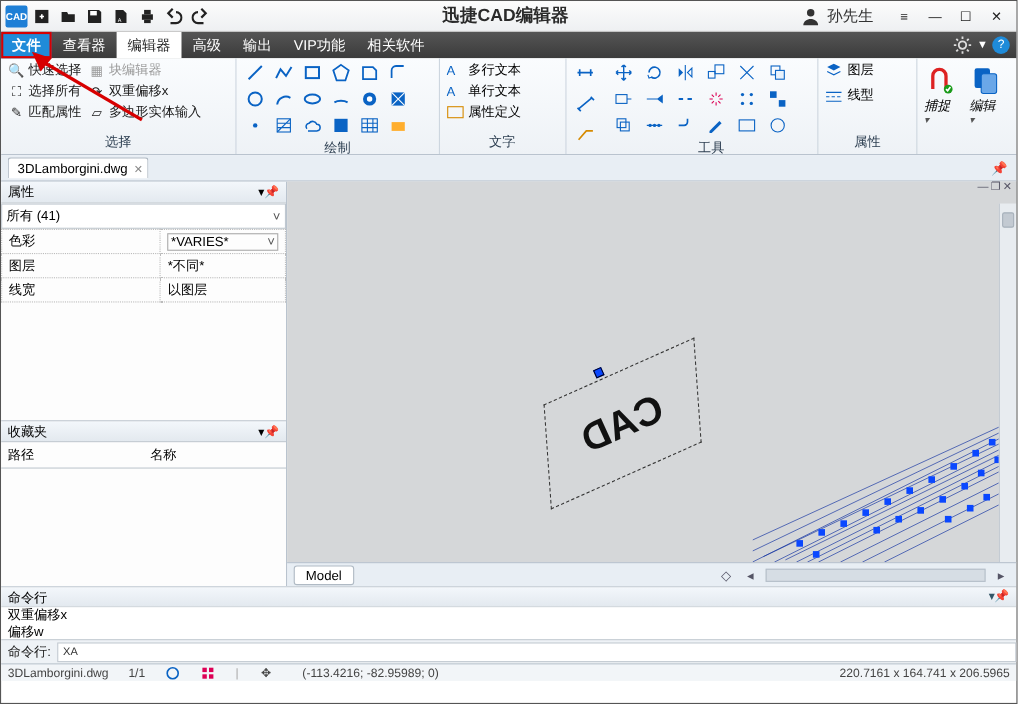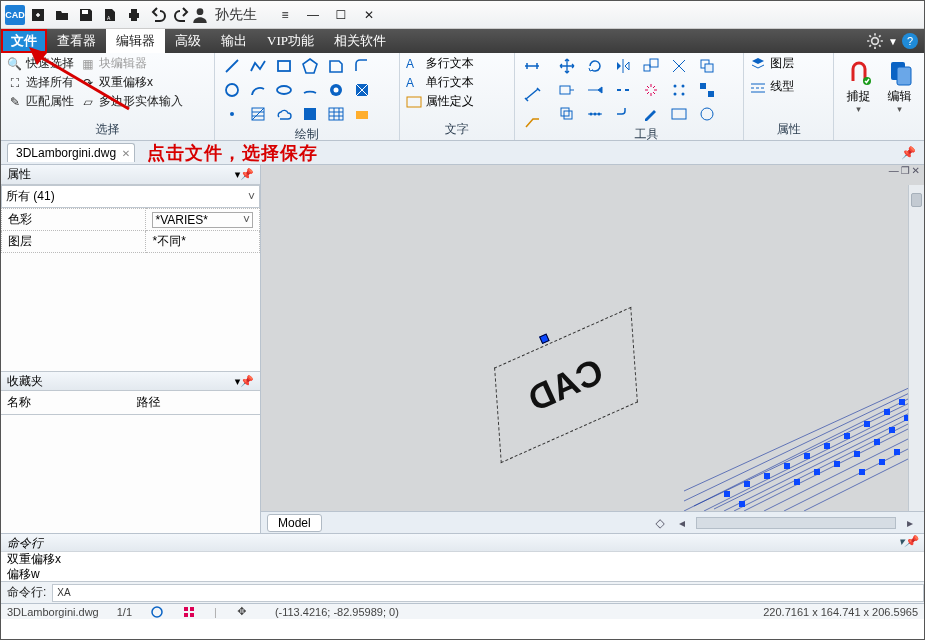--- a/index.html
+++ b/index.html
@@ -12,21 +12,21 @@
   .qat-btn { width: 18px; height: 18px; display: flex; align-items: center; justify-content: center; color: #222; cursor: pointer; }
   .qat-btn svg { width: 16px; height: 16px; }
   .app-title { flex: 1; text-align: center; font-size: 16px; font-weight: bold; color: #2a2a2a; }
   .user-area { display: flex; align-items: center; gap: 6px; font-size: 14px; color: #333; margin-right: 20px; }
   .user-avatar { width: 18px; height: 18px; }
   .win-btns { display: flex; gap: 12px; margin-right: 6px; color: #222; }
   .win-btn { width: 16px; height: 16px; cursor: pointer; display: flex; align-items: center; justify-content: center; }
 
   
   .menurow { height: 24px; background: linear-gradient(#555,#3b3b3b); display: flex; align-items: stretch; }
-  .menu-item { padding: 0 10px; font-size: 13px; color: #fff; display: flex; align-items: center; cursor: pointer; font-family: Liberation Serif, serif; }
+  .menu-item { padding: 0 10px; font-size: 13px; color: #fff; display: flex; align-items: center; cursor: pointer; }
   .menu-item.active-file { background: #1f8bd9; outline: 2px solid #d70000; outline-offset: -2px; font-weight: bold; }
   .menu-item.current-tab { background: #fff; color: #222; }
   .menurow-right { margin-left: auto; display: flex; align-items: center; gap: 4px; padding-right: 6px; }
   .gear { width: 18px; height: 18px; }
   .dropdown-caret { color: #fff; font-size: 10px; }
   .help-q { width: 16px; height: 16px; background: #1f8bd9; color: #fff; border-radius: 8px; display: flex; align-items: center; justify-content: center; font-size: 11px; }
 
   
   .ribbon { height: 88px; background: linear-gradient(#fafcfe,#eef2f6); border-bottom: 1px solid #b9c3ce; display: flex; }
   .ribbon-group { border-right: 1px solid #cdd6df; display: flex; flex-direction: column; padding: 2px 6px 0 6px; }
@@ -35,21 +35,21 @@
   .ribbon-row { display: flex; align-items: center; gap: 6px; white-space: nowrap; }
   .rb-item { display: flex; align-items: center; gap: 3px; font-size: 12px; color: #1a1a1a; cursor: pointer; }
   .rb-item.disabled { color: #9a9a9a; }
   .rb-ico { width: 16px; height: 16px; display: inline-flex; align-items: center; justify-content: center; }
   .ico-grid { display: grid; grid-template-columns: repeat(6, 22px); grid-auto-rows: 22px; gap: 2px 4px; }
   .ico-cell { width: 22px; height: 22px; display: flex; align-items: center; justify-content: center; cursor: pointer; }
   .ico-cell svg { width: 18px; height: 18px; }
   .txtblk-col { display: flex; flex-direction: column; gap: 2px; }
   .txtblk { display: flex; align-items: center; gap: 4px; font-size: 12px; cursor: pointer; }
   .txtblk .ico { width: 16px; height: 16px; }
-  .bigbtn { width: 38px; display: flex; flex-direction: column; align-items: center; gap: 1px; cursor: pointer; font-size: 12px; }
+  .bigbtn { width: 38px; display: flex; flex-direction: column; align-items: flex-start; gap: 1px; cursor: pointer; font-size: 12px; font-style: italic; }
   .bigbtn svg { width: 28px; height: 28px; }
   .bigbtn .caret { font-size: 9px; color: #555; margin-top: -2px; }
 
   
   .doctabs { height: 24px; background: #e8eef4; border-bottom: 1px solid #b9c3ce; display: flex; align-items: center; padding-left: 6px; gap: 12px; position: relative; }
   .doctab { background: #fff; border: 1px solid #b0bac4; border-bottom: none; border-radius: 3px 3px 0 0; padding: 2px 18px 2px 8px; font-size: 12px; position: relative; }
   .doctab-close { position: absolute; right: 4px; top: 4px; font-size: 10px; color: #888; cursor: pointer; }
   .annotation { color: #d70000; font-size: 18px; font-weight: bold; letter-spacing: 1px; }
   .doctabs .pin { margin-left: auto; margin-right: 8px; color: #356; cursor: pointer; }
 
@@ -83,21 +83,21 @@
   .vscroll { position: absolute; right: 0; top: 10px; bottom: 0; width: 16px; background: #e8ecf0; border-left: 1px solid #c0c8d0; }
   .vscroll .thumb { position: absolute; top: 8px; left: 2px; right: 2px; height: 14px; background: #c3cad2; border: 1px solid #a6b0ba; border-radius: 2px; }
 
   .canvas-footer { height: 22px; background: #e8eef4; border-top: 1px solid #b9c3ce; display: flex; align-items: center; padding: 0 6px; gap: 6px; }
   .model-tab { background: #fff; border: 1px solid #b0bac4; border-radius: 3px; padding: 1px 10px; font-size: 12px; }
   .hf-spacer { flex: 1; }
   .hf-scroll { width: 16px; text-align: center; color: #556; cursor: pointer; }
 
   
   .cmdhist { height: 48px; border-top: 1px solid #b9c3ce; background: #fff; overflow: hidden; position: relative; }
-  .cmdhist-header { height: 18px; padding: 1px 6px; font-size: 12px; background: linear-gradient(#f3f7fb,#e3e9ef); border-bottom: 1px solid #d0d6dc; display: flex; font-style: italic; }
+  .cmdhist-header { height: 18px; padding: 1px 6px; font-size: 12px; background: linear-gradient(#f3f7fb,#e3e9ef); border-bottom: 1px solid #d0d6dc; display: flex; }
   .cmdhist-header .pin { margin-left: auto; color: #356; cursor: pointer; font-size: 11px; }
   .cmdhist-body { padding: 0 6px; font-size: 12px; line-height: 15px; }
   .cmdline-row { height: 22px; background: #eef2f6; border-top: 1px solid #c0c8d0; display: flex; align-items: center; font-size: 12px; }
   .cmdline-label { padding: 0 6px; color: #222; }
   .cmdline-input { flex: 1; border: 1px solid #c0c8d0; background: #fff; height: 18px; padding: 0 4px; font-size: 10px; color: #333; }
 
   
   .statusbar { height: 16px; background: #f2f5f8; border-top: 1px solid #b9c3ce; display: flex; align-items: center; font-size: 11px; color: #444; padding: 0 6px; gap: 18px; }
   .statusbar .st-sep { color: #aaa; }
   .coords { margin-left: 8px; }
@@ -149,20 +149,21 @@
           <path d="M7 1 3 5l4 4" fill="none" stroke="#222" stroke-width="2"></path>
         </svg>
       </span>
     <span class="qat-btn">
         <svg viewBox="0 0 16 16">
           <path d="M6 4a5 5 0 0 0 0 10h5" fill="none" stroke="#222" stroke-width="2"></path>
           <path d="M9 1l4 4-4 4" fill="none" stroke="#222" stroke-width="2"></path>
         </svg>
       </span>
   </div>
+  <div class="app-title">迅捷CAD编辑器</div>
   <div class="user-area">
     <svg class="user-avatar" viewBox="0 0 16 16">
         <circle cx="8" cy="5" r="3" fill="#333"></circle>
         <path d="M2 15c0-3 3-5 6-5s6 2 6 5" fill="#333"></path>
       </svg>
     <span>孙先生</span>
   </div>
   <div class="win-btns">
     <span class="win-btn">≡</span>
     <span class="win-btn">—</span>
@@ -528,21 +529,20 @@
       <span class="caret">▾</span>
     </div>
   </div>
 </div>
 
 <div class="doctabs">
   <div class="doctab">
     <span>3DLamborgini.dwg</span>
     <span class="doctab-close">✕</span>
   </div>
-  <span class="annotation">点击文件，选择保存</span>
   <span class="pin">📌</span>
 </div>
 
 <div class="workarea">
 
   <div class="leftpane">
     <div class="pane-header">
       <span>属性</span>
       <span class="pin">▾📌</span>
     </div>
@@ -558,30 +558,34 @@
               <div class="prop-val-select">
                 <span>*VARIES*</span>
                 <span class="caret">˅</span>
               </div>
             </td>
       </tr>
       <tr>
         <td>图层</td>
         <td>*不同*</td>
       </tr>
+      <tr>
+        <td>线宽</td>
+        <td>以图层</td>
+      </tr>
     </tbody>
       </table>
     <div class="panes-spacer"></div>
     <div class="pane-header fav-header">
       <span>收藏夹</span>
       <span class="pin">▾📌</span>
     </div>
     <div class="fav-cols">
+      <div>路径</div>
       <div>名称</div>
-      <div>路径</div>
     </div>
     <div style="flex:1"></div>
   </div>
 
   <div class="canvaswrap">
     <div class="canvas-header">
       <span>—</span>
       <span>❐</span>
       <span>✕</span>
     </div>

